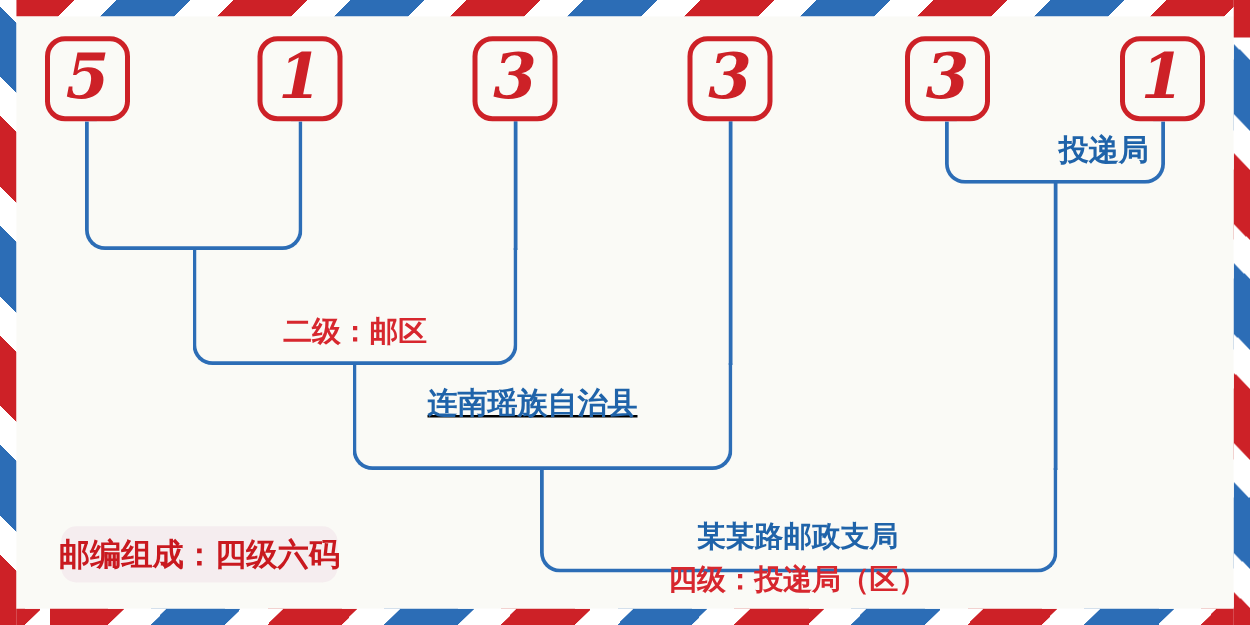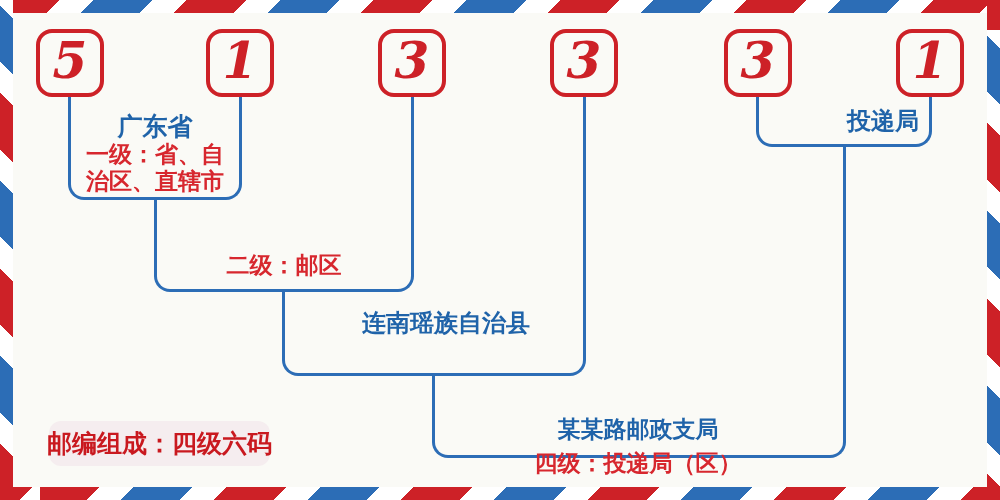--- a/index.html
+++ b/index.html
@@ -142,31 +142,26 @@
   <div class="digit-box" style="left:550px;">
     <span class="digit">3</span>
   </div>
   <div class="digit-box" style="left:724px;">
     <span class="digit">3</span>
   </div>
   <div class="digit-box" style="left:896px;">
     <span class="digit">1</span>
   </div>
 
-  <div class="label-block" style="left:55px;top:112px;width:200px;">
-    <div class="place">广东省</div>
-    <div class="desc">一级：省、自</div>
-    <div class="desc">治区、直辖市</div>
-  </div>
 
   <div class="label-block" style="left:184px;top:252px;width:200px;">
     <div class="desc">二级：邮区</div>
   </div>
 
-  <div class="label-block" style="left:316px;top:308px;width:260px;">
+  <div class="label-block" style="left:296px;top:308px;width:260px;text-decoration:underline;">
     <div class="place" style="font-size:24px;">连南瑶族自治县</div>
   </div>
 
   <div class="label-block" style="left:508px;top:391px;width:260px;">
     <div class="place" style="font-size:23px;margin-top:24px;">某某路邮政支局</div>
     <div class="desc" style="margin-top:6px;">四级：投递局（区）</div>
   </div>
 
   <div class="label-block" style="left:769px;top:106px;width:150px;">
     <div class="place" style="font-size:24px;text-align:right;">投递局</div>

